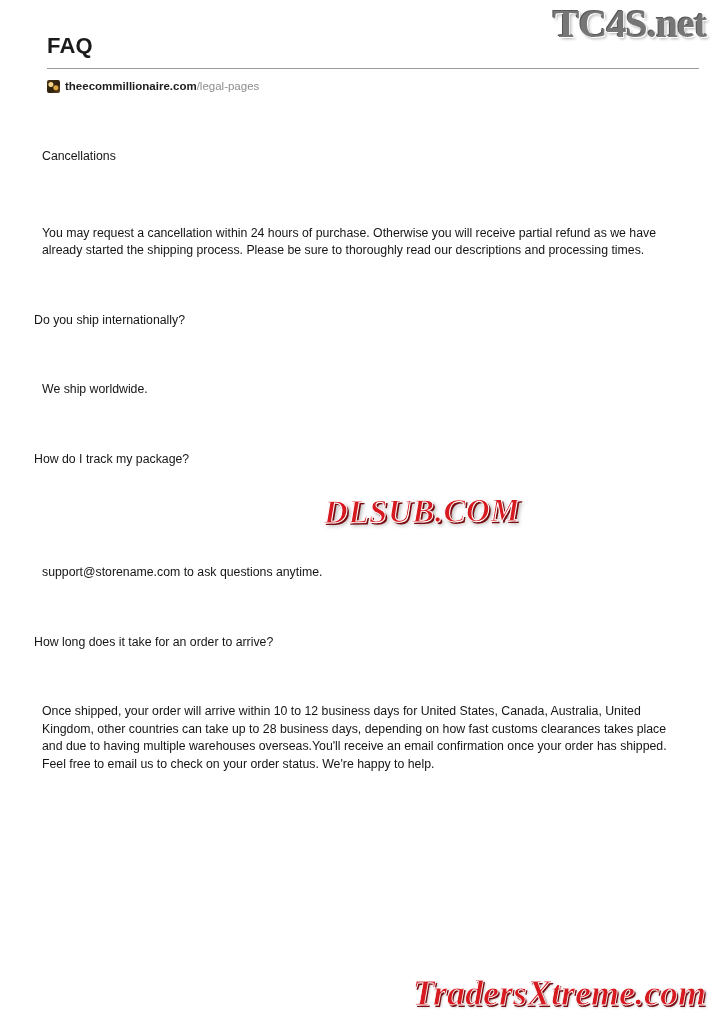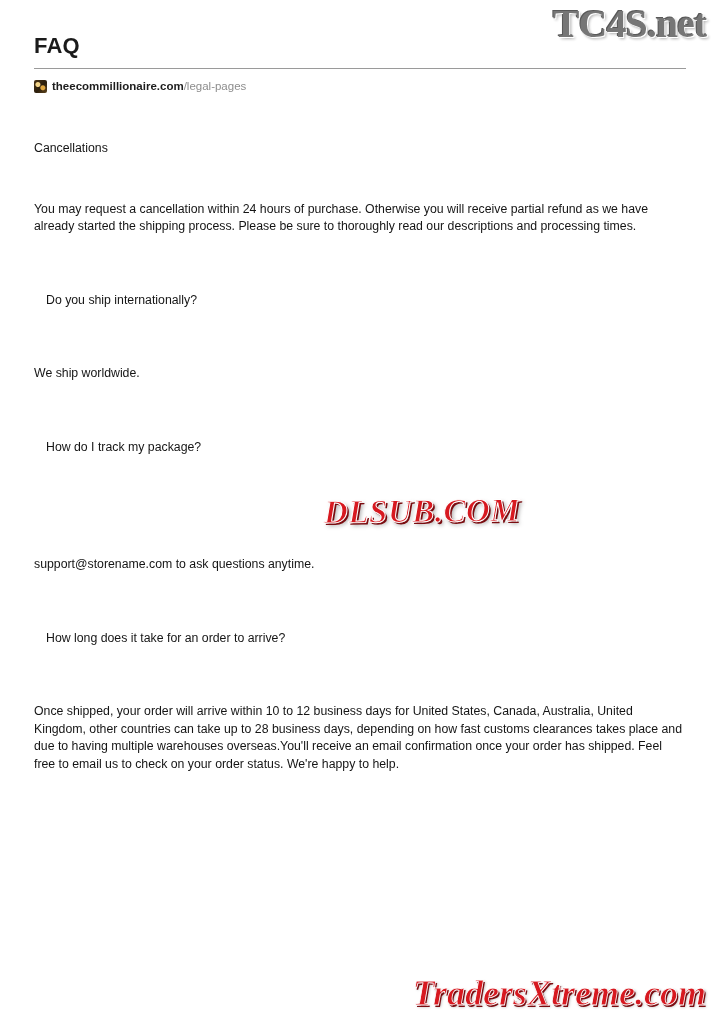--- a/index.html
+++ b/index.html
@@ -30,21 +30,21 @@
        1px 1px 0 #ffffff,
       -1px -1px 0 #4a4a4a,
        2px 2px 3px rgba(0,0,0,0.35);
     opacity: 0.92;
     white-space: nowrap;
   }
 
   
   .page-head {
     position: absolute;
-    left: 34px;
+    left: 47px;
     top: 34px;
     width: 652px;
   }
   .page-title {
     font-size: 22px;
     font-weight: bold;
     color: #1b1b1b;
     letter-spacing: 0.2px;
     margin: 0 0 10px 0;
     line-height: 1.1;
@@ -86,24 +86,24 @@
   .content {
     position: absolute;
     left: 34px;
     top: 140px;
     width: 652px;
     font-size: 12.3px;
     line-height: 17.5px;
     color: #151515;
   }
   .block {
+    margin: 8px;
+  }
+  .q {
     margin: 0;
-  }
-  .q {
-    margin: 12px;
   }
   .spacer-1 { height: 43px; }
   .spacer-2 { height: 44px; }
   .spacer-3 { height: 44px; }
   .spacer-4 { height: 44px; }
   .spacer-5 { height: 44px; }
   .spacer-6 { height: 44px; }
   .spacer-7 { height: 44px; }
   .spacer-8 { height: 44px; }
 

